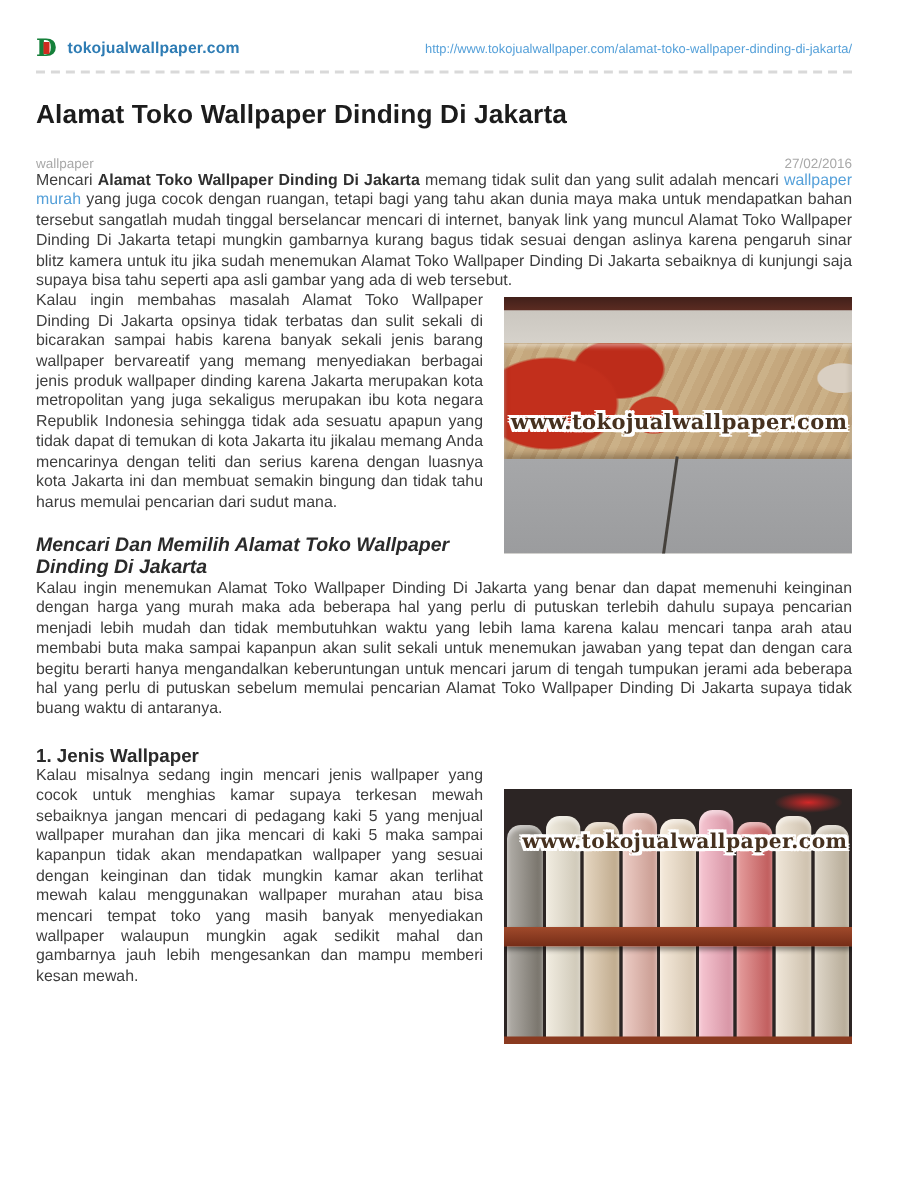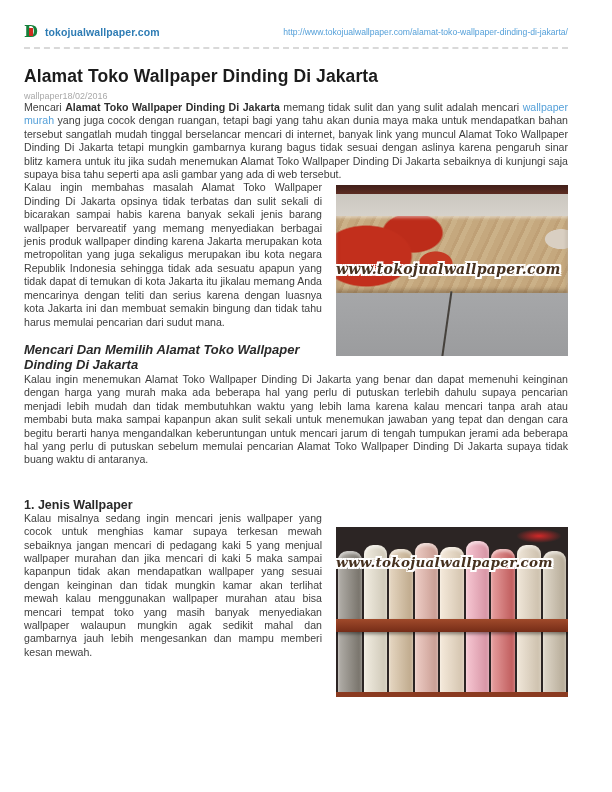--- a/index.html
+++ b/index.html
@@ -21,34 +21,34 @@
     font-size:16px; line-height:15px; color:#15803a; display:block;
   }
   .fav-stripe { position:absolute; left:5px; top:4px; width:4px; height:8px; background:#cf2b20; }
   .site-name { font-size:10.5px; font-weight:bold; color:var(--brand,#2e7cb4); letter-spacing:.1px; }
   .page-url { font-size:8.6px; color:var(--link,#55a0d9); text-decoration:none; }
 
   .dashed-rule { border-top:2px dashed #d9d9d9; margin-top:7px; }
 
   h1 { font-size:17.5px; font-weight:bold; color:#1c1c1c; margin-top:17px; letter-spacing:.1px; }
 
-  .meta { display:flex; margin-top:4px;
+  .meta { display:flex; justify-content:space-between; margin-top:17px;
           font-size:9px; color:#a9a9a9; }
 
   p.body {
     font-size:10.6px; line-height:13.4px; text-align:justify; color:#3e3e3e;
   }
   p.body b { color:#303030; }
   a.inline-link { color:var(--link,#55a0d9); text-decoration:none; }
 
   h2.section {
     font-size:13px; font-weight:bold; color:#2a2a2a;
     margin-top:13px; max-width:345px; line-height:15.5px;font-style:italic;
   }
-  h3.sub { font-size:12.5px; font-weight:bold; color:#2a2a2a; margin-top:31px; }
+  h3.sub { font-size:12.5px; font-weight:bold; color:#2a2a2a; margin-top:17px; }
   .clear { clear:both; }
 
   
   .photo { float:right; position:relative; overflow:hidden; }
   .photo1 { width:232px; height:171px; margin:4px 0 6px 14px; background:#c7c3bc; }
   .p1-top { position:absolute; left:0; top:0; right:0; height:9px;
             background:linear-gradient(180deg,#41201a,#5c2c22); }
   .p1-wall { position:absolute; left:0; top:9px; right:0; height:22px;
              background:linear-gradient(180deg,#cbc7c0,#d6d2cb); }
   .p1-roll {
@@ -60,22 +60,22 @@
       radial-gradient(ellipse 26px 16px at 97% 30%, #d9cfc2 60%, rgba(217,207,194,0) 64%),
       repeating-linear-gradient(115deg, #c5a87e 0 6px, #bfa076 6px 9px, #cbb188 9px 14px),
       linear-gradient(180deg,#c3a77e,#b79c74);
     box-shadow: inset 0 2px 3px rgba(255,255,255,.45), inset 0 -3px 4px rgba(60,40,20,.35);
   }
   .p1-floor { position:absolute; left:0; top:108px; right:0; bottom:0;
               background:linear-gradient(180deg,#a6a7a9,#9b9c9e); }
   .p1-line { position:absolute; left:47%; top:62%; width:2px; height:46%;
              background:#45413c; transform:rotate(8deg); }
   .watermark {
-    position:absolute; left:0; right:3px; text-align:left;
-    font-family:"DejaVu Serif", serif; font-style:italic; font-weight:bold;
+    position:absolute; left:0; right:3px; text-align:right;
+    font-family:"DejaVu Serif", serif; font-weight:bold;
     font-size:14px; color:#46311f; letter-spacing:.3px; white-space:nowrap;
     text-shadow:-2px -2px 0 #fff, 2px -2px 0 #fff, -2px 2px 0 #fff, 2px 2px 0 #fff,
                  0 -2px 0 #fff, 0 2px 0 #fff, -2px 0 0 #fff, 2px 0 0 #fff;
   }
   .photo1 .watermark { top:44%; }
 
   .photo2 { width:232px; height:170px; margin:15px 0 6px 14px; background:#2c2524; }
   .rolls { position:absolute; left:0; right:0; bottom:0; top:10px;
            display:flex; align-items:flex-end; gap:2px; padding:0 2px; }
   .roll { flex:1; border-radius:9px 9px 0 0;
@@ -104,21 +104,21 @@
     </div>
     <a class="page-url" href="#">http://www.tokojualwallpaper.com/alamat-toko-wallpaper-dinding-di-jakarta/</a>
   </header>
 
   <div class="dashed-rule"></div>
 
   <h1>Alamat Toko Wallpaper Dinding Di Jakarta</h1>
 
   <div class="meta">
     <span>wallpaper</span>
-    <span>18/02/2016</span>
+    <span>27/02/2016</span>
   </div>
 
   <p class="body"><span>Mencari </span><b>Alamat Toko Wallpaper Dinding Di Jakarta</b><span> memang tidak sulit dan yang sulit adalah mencari </span><a class="inline-link" href="#">wallpaper murah</a><span> yang juga cocok dengan ruangan, tetapi bagi yang tahu akan dunia maya maka untuk mendapatkan bahan tersebut sangatlah mudah tinggal berselancar mencari di internet, banyak link yang muncul Alamat Toko Wallpaper Dinding Di Jakarta tetapi mungkin gambarnya kurang bagus tidak sesuai dengan aslinya karena pengaruh sinar blitz kamera untuk itu jika sudah menemukan Alamat Toko Wallpaper Dinding Di Jakarta sebaiknya di kunjungi saja supaya bisa tahu seperti apa asli gambar yang ada di web tersebut.</span></p>
 
   <div>
     <div class="photo photo1">
       <div class="p1-top"></div>
       <div class="p1-wall"></div>
       <div class="p1-roll"></div>
       <div class="p1-floor"></div>

